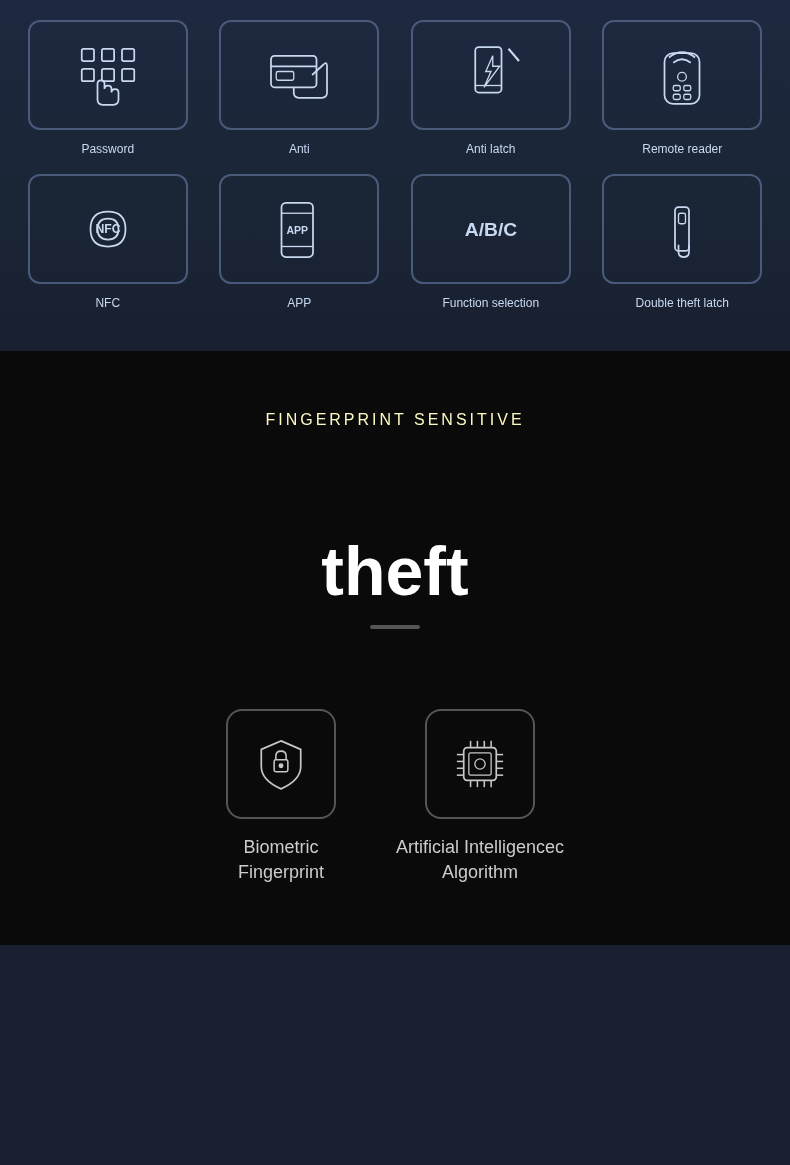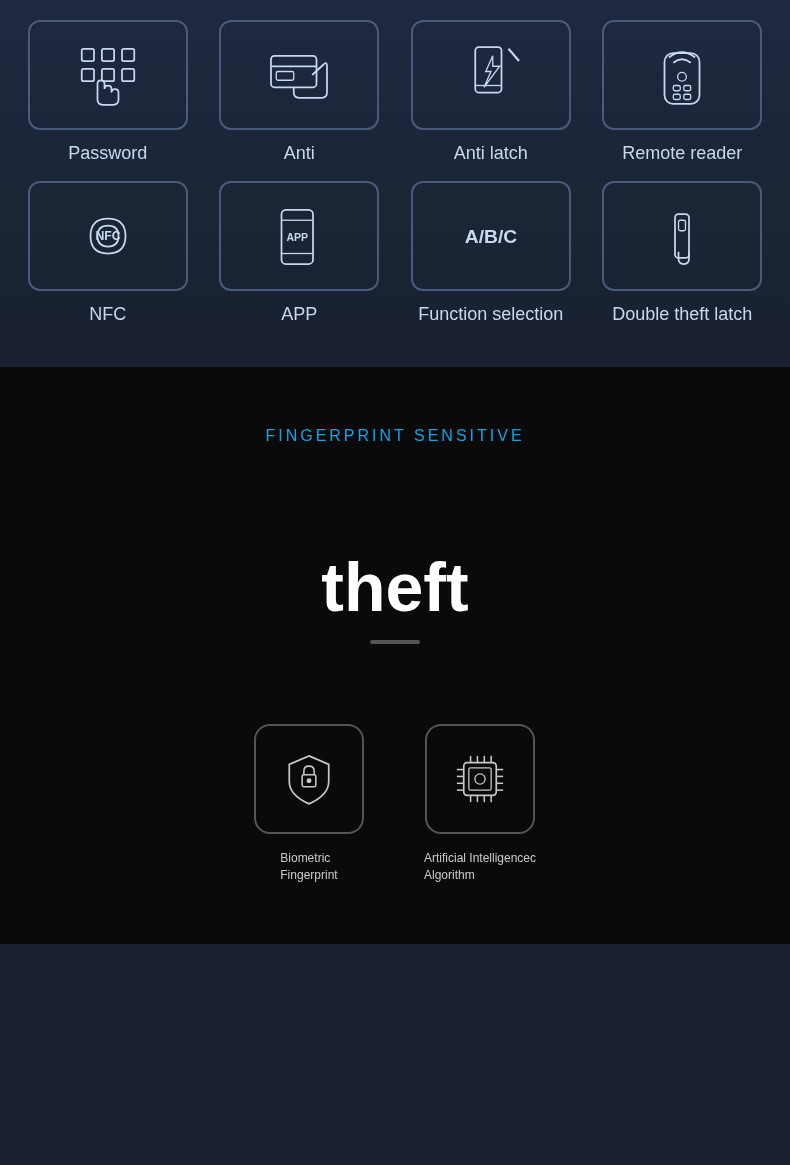--- a/index.html
+++ b/index.html
@@ -46,35 +46,35 @@
     .icon-box svg {
       width: 70px;
       height: 70px;
       stroke: #c8d8f0;
       fill: none;
       stroke-width: 2;
     }
 
     .icon-label {
       color: #c8d8f0;
-      font-size: 18px;
+      font-size: 12px;
       font-weight: 500;
       text-align: center;
       line-height: 1.3;
     }
 
     
     .bottom-section {
       background: #0a0a0a;
       padding: 60px 20px 60px 20px;
       text-align: center;
     }
 
     .subtitle {
-      color: #0ea5e9;
+      color: #fef9c3;
       font-size: 16px;
       letter-spacing: 3px;
       font-weight: 400;
       margin-bottom: 30px;
       text-transform: uppercase;
     }
 
     .main-title {
       color: #ffffff;
       font-size: 68px;
@@ -120,23 +120,23 @@
     .feature-icon-box svg {
       width: 60px;
       height: 60px;
       stroke: #c8c8c8;
       fill: none;
       stroke-width: 1.8;
     }
 
     .feature-label {
       color: #cccccc;
-      font-size: 12px;
+      font-size: 18px;
       font-weight: 400;
-      text-align: left;
+      text-align: center;
       line-height: 1.4;
     }
   </style>
 </head>
 <body>
 
 <div class="top-section">
   <div class="grid-container">
 
     <div class="grid-item">

